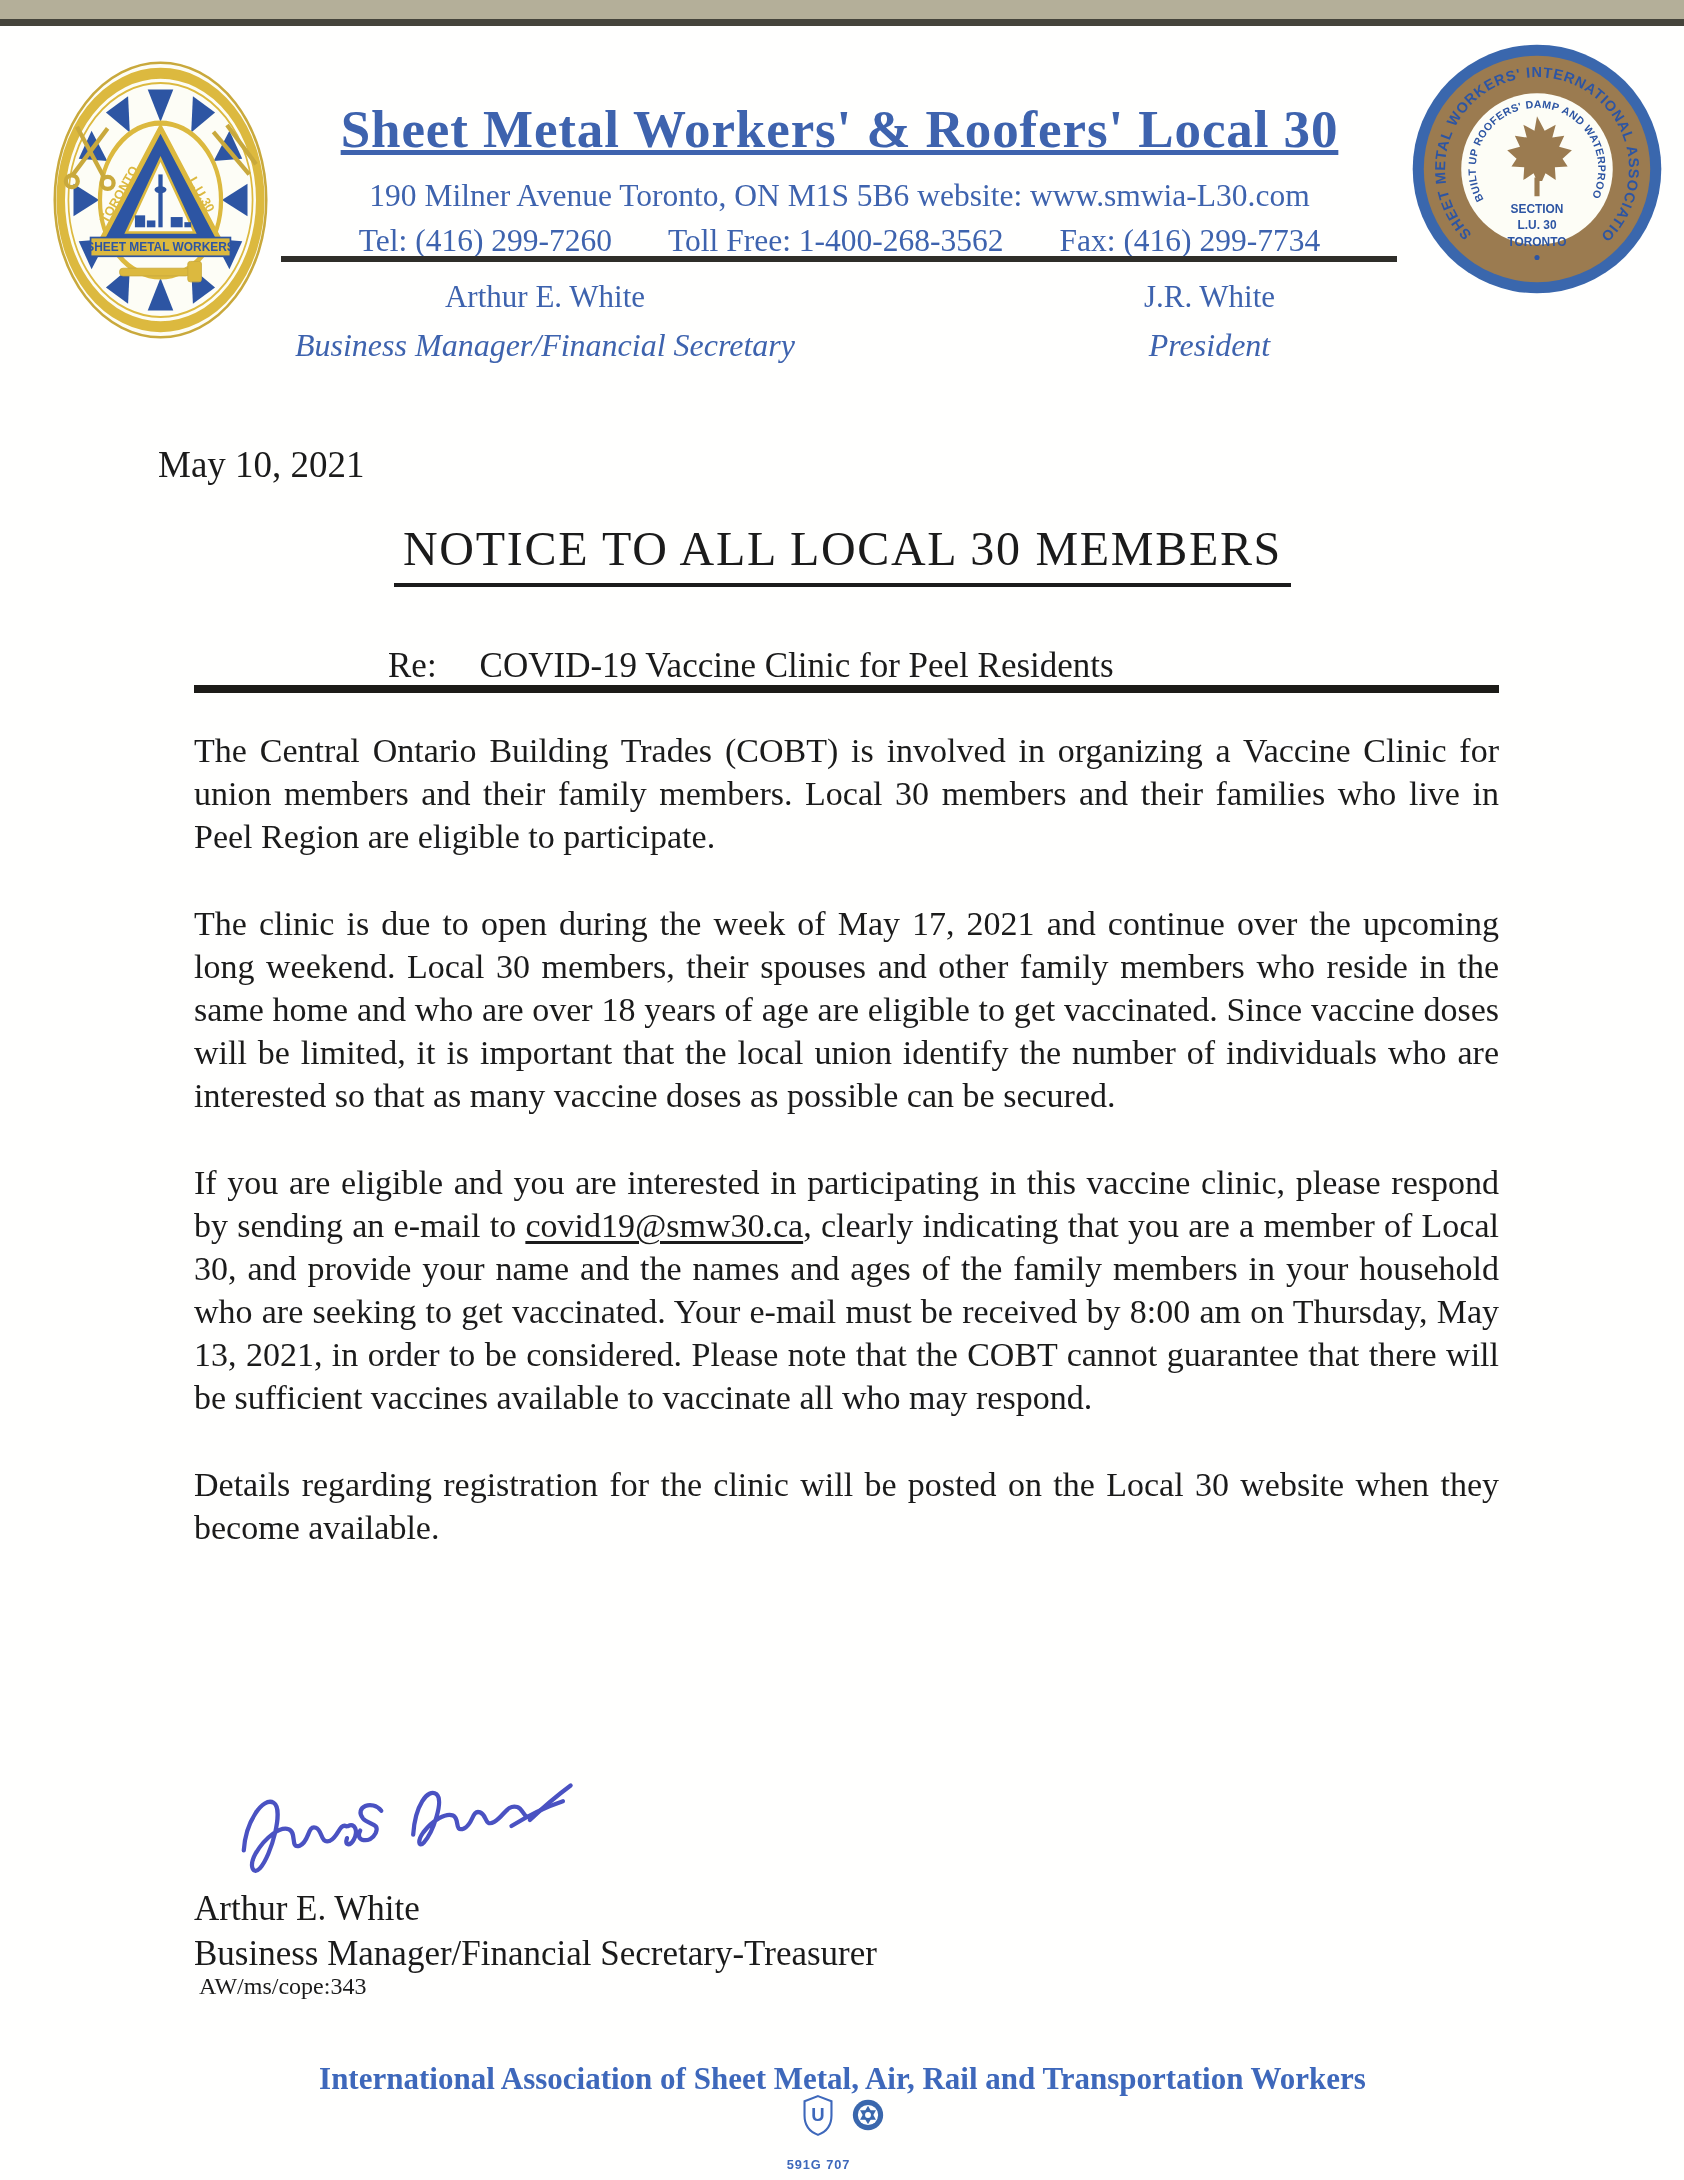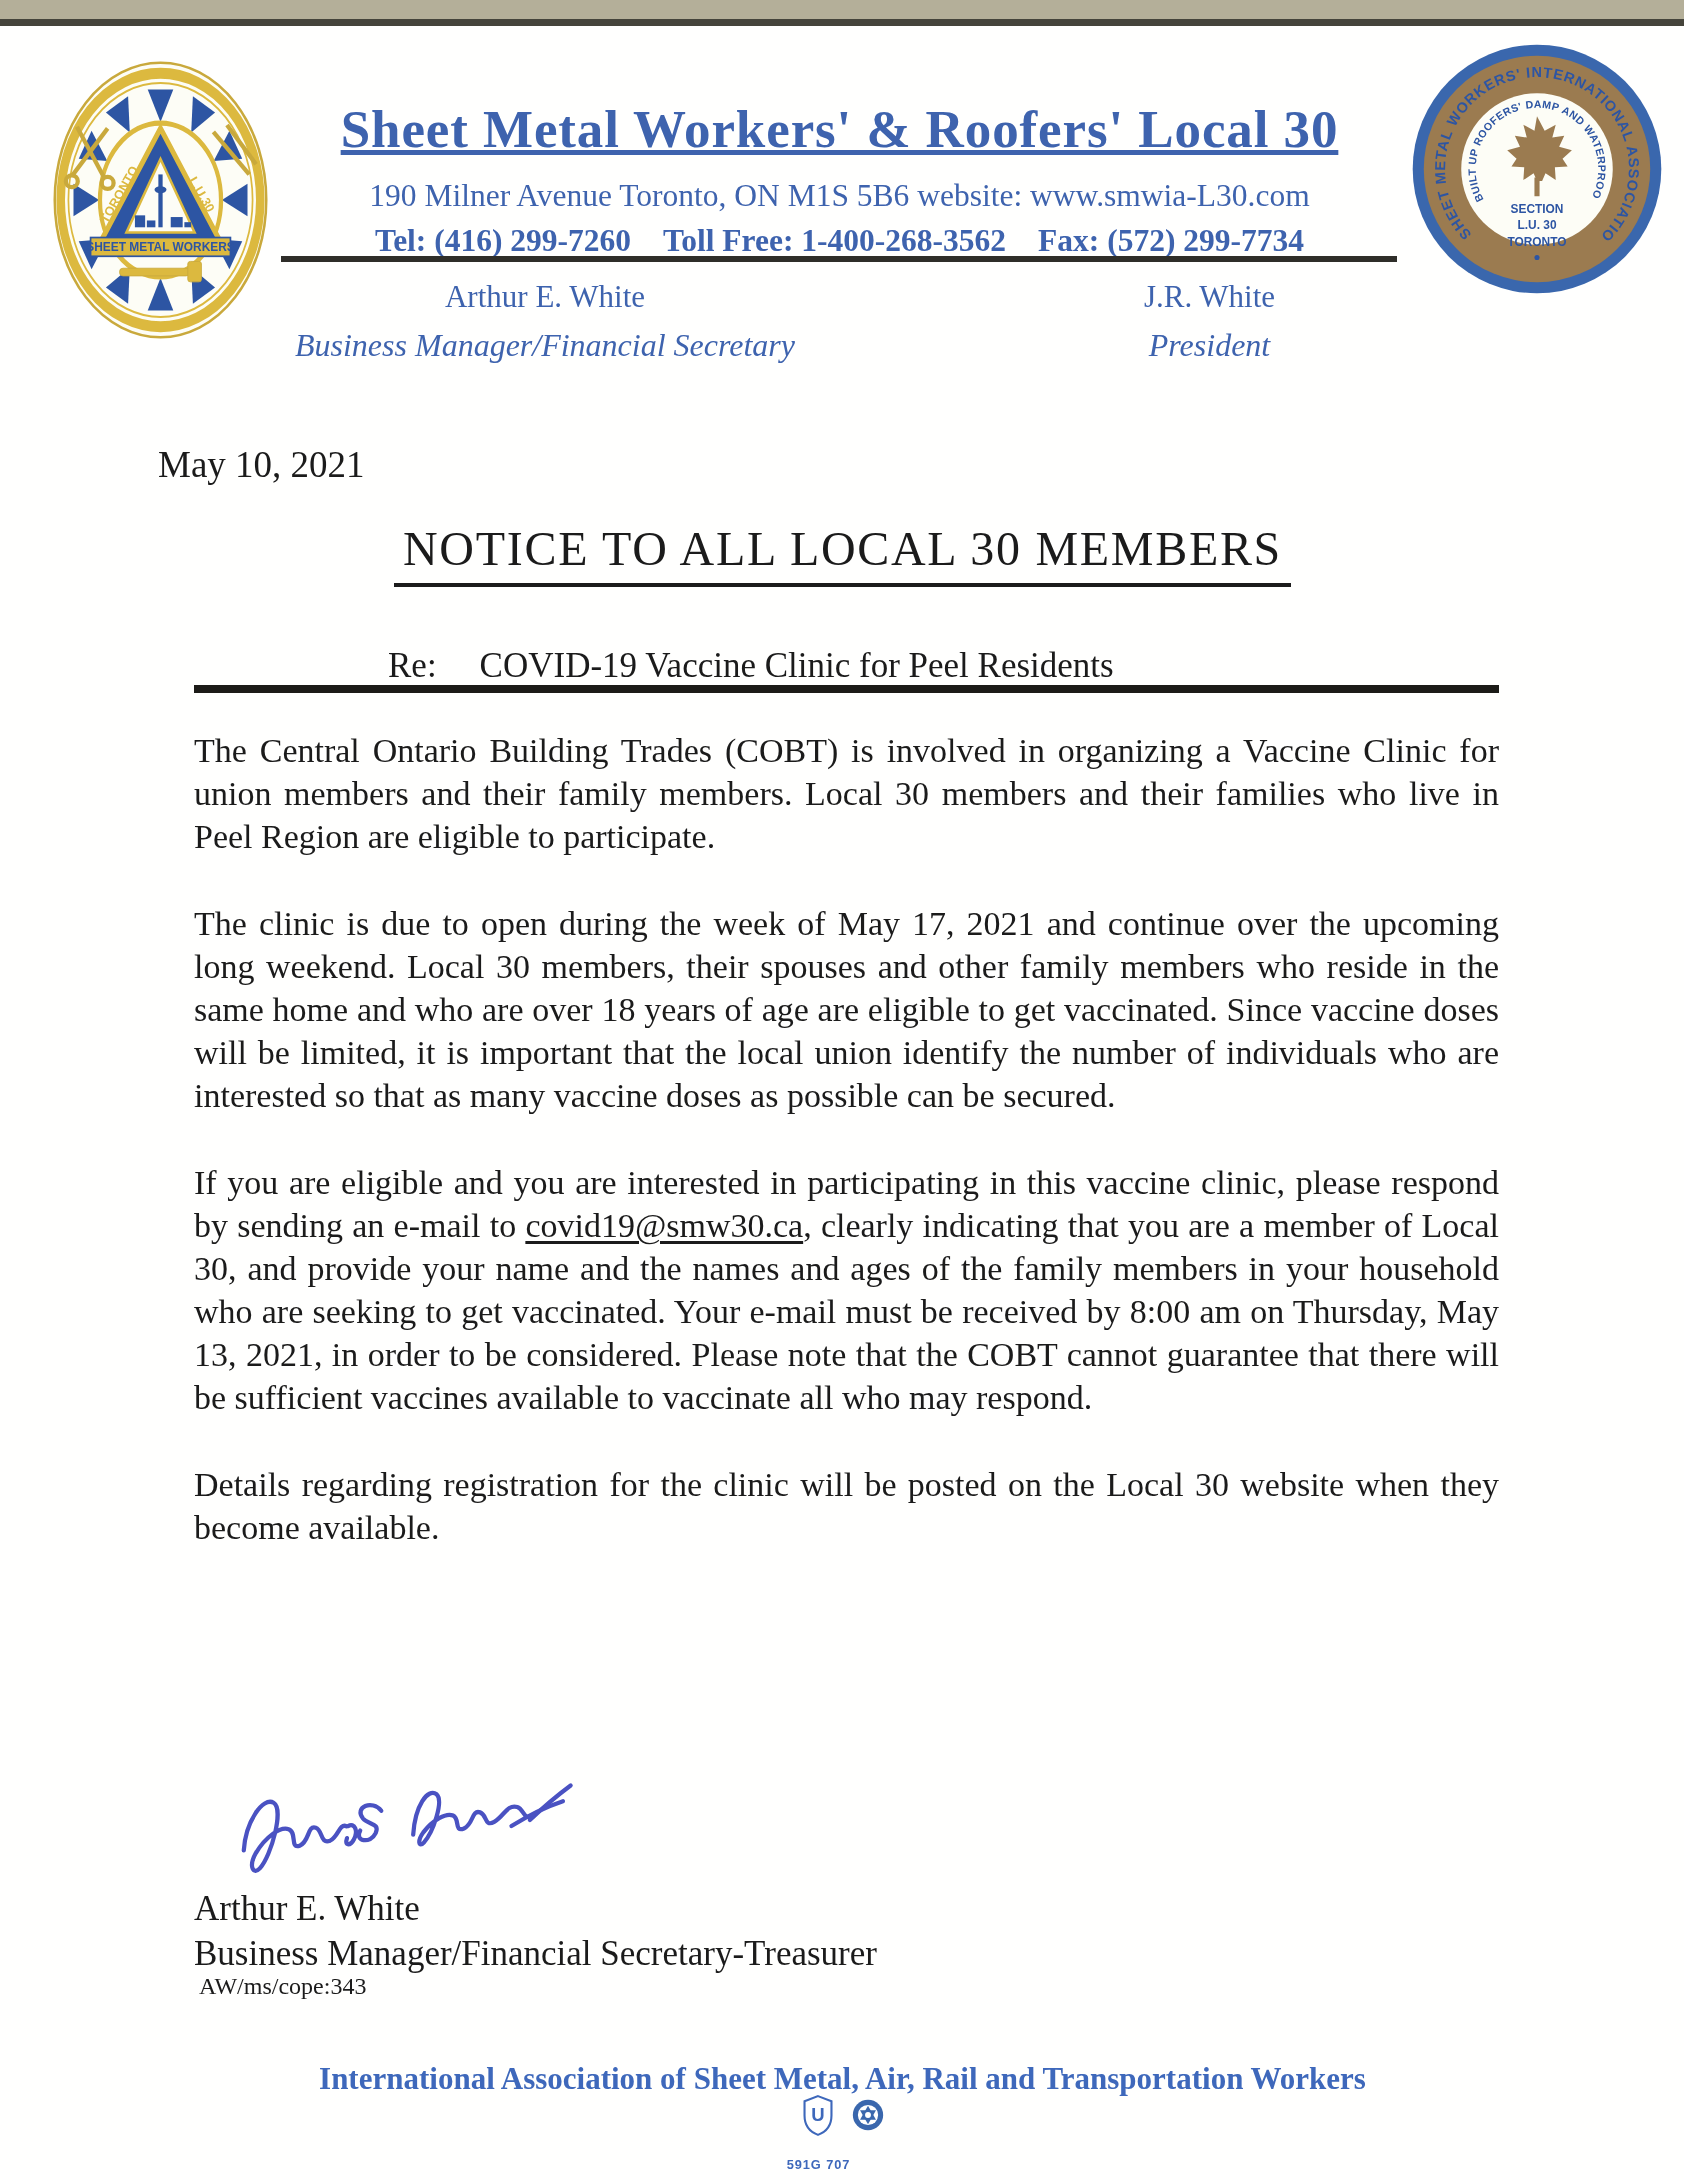--- a/index.html
+++ b/index.html
@@ -14,21 +14,21 @@
   }
   
   .scan-bar{position:absolute;top:0;left:0;width:100%;height:19px;background:#b4af99;border-bottom:7.7px solid #45443b;}
 
   
   .seal-left{position:absolute;left:53px;top:61px;width:215px;height:278px;}
   .seal-right{position:absolute;left:1411px;top:43px;width:252px;height:252px;}
   .header-center{position:absolute;left:273px;top:99px;width:1133px;text-align:center;color:#3e63ae;}
   .org-title{font-size:53px;font-weight:bold;letter-spacing:0.9px;text-decoration:underline;}
   .address-line{font-size:31.5px;margin-top:19px;}
-  .contact-line{margin-top:8.5px;font-size:31.5px;display:flex;justify-content:center;gap:32px;font-weight:bold;}
+  .contact-line{margin-top:8.5px;font-size:31.5px;display:flex;justify-content:center;gap:56px;}
   .header-rule{position:absolute;left:281px;top:256px;width:1116px;height:6px;background:#2f2e29;}
   .officer{position:absolute;top:279px;text-align:center;color:#3e63ae;}
   .officer.left{left:281px;width:528px;}
   .officer.right{left:954px;width:511px;}
   .officer .name{font-size:31px;}
   .officer .title{font-size:32px;font-style:italic;margin-top:12px;font-family:"Liberation Serif",serif;}
 
   
   .date-line{position:absolute;left:158px;top:443px;font-size:37px;}
   .notice-wrap{position:absolute;left:0;top:521px;width:100%;text-align:center;}
@@ -143,21 +143,21 @@
       </g>
     </g>
   </svg>
 
   <div class="header-center">
     <div class="org-title">Sheet Metal Workers' &amp; Roofers' Local 30</div>
     <div class="address-line">190 Milner Avenue  Toronto, ON  M1S 5B6  website: www.smwia-L30.com</div>
     <div class="contact-line">
       <span>Tel: (416) 299-7260</span>
       <span>Toll Free: 1-400-268-3562</span>
-      <span>Fax: (572) 299-7734</span>
+      <span>Fax: (416) 299-7734</span>
     </div>
   </div>
   <div class="header-rule"></div>
 
   <div class="officer left">
     <div class="name">Arthur E. White</div>
     <div class="title">Business Manager/Financial Secretary</div>
   </div>
   <div class="officer right">
     <div class="name">J.R. White</div>

